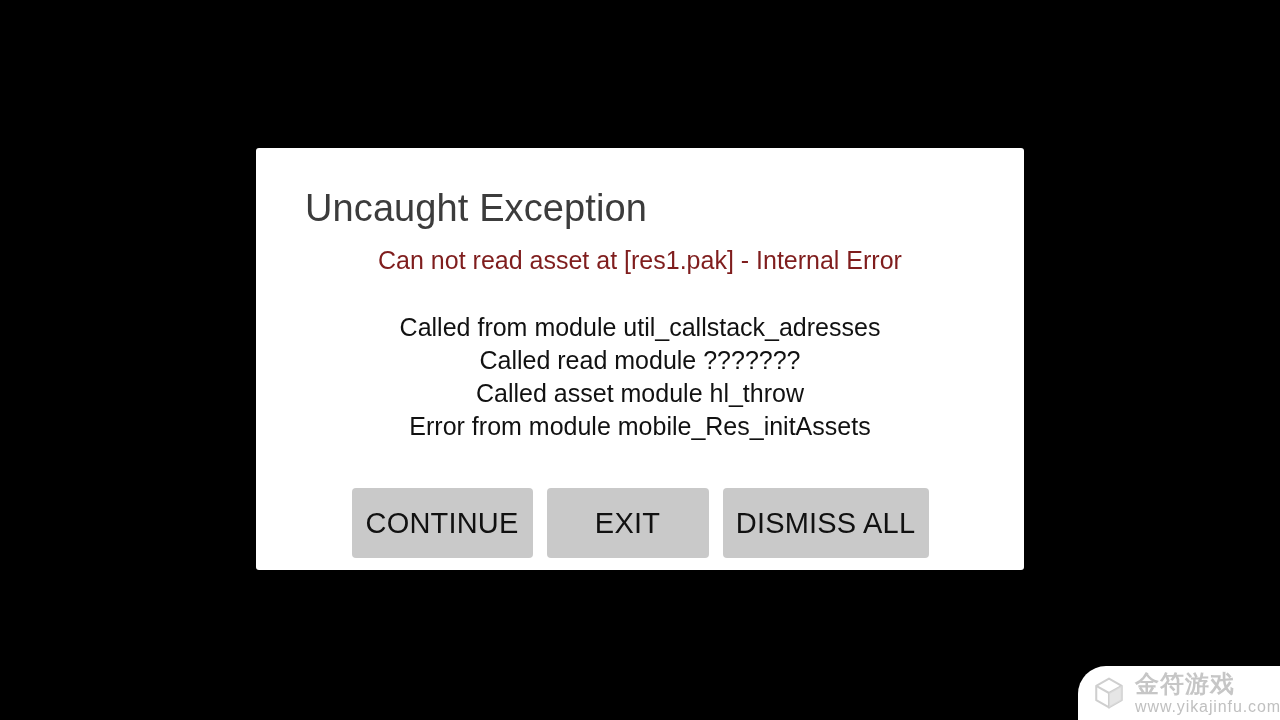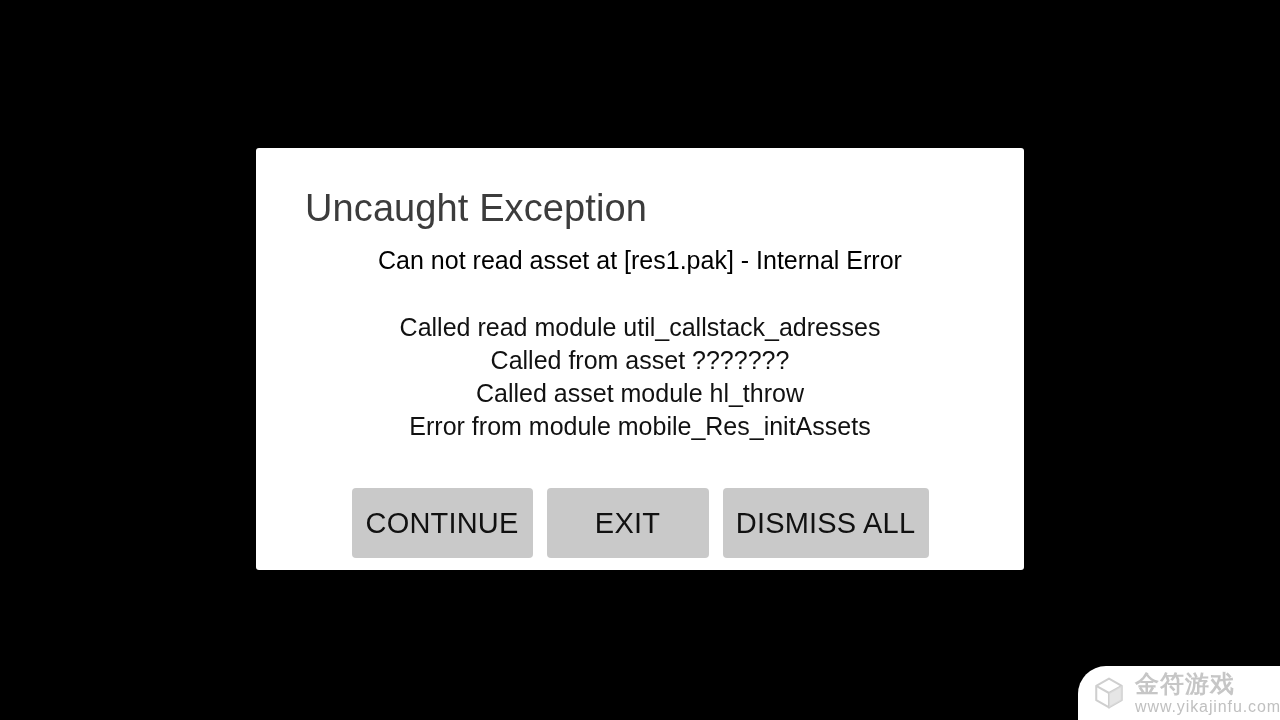--- a/index.html
+++ b/index.html
@@ -50,21 +50,21 @@
   }
 
   #dialog-subtitle {
     position: absolute;
     left: 0;
     right: 0;
     top: 96px;
     text-align: center;
     font-size: 25px;
     font-weight: 400;
-    color: #000000;
+    color: #7f1d1d;
     line-height: 1.28;
     white-space: nowrap;
   }
 
   #callstack {
     position: absolute;
     left: 0;
     right: 0;
     top: 163px;
     text-align: center;
@@ -160,22 +160,22 @@
 
 <div id="screen">
 
   <div id="dialog">
 
     <div id="dialog-title">Uncaught Exception</div>
 
     <div id="dialog-subtitle">Can not read asset at [res1.pak] - Internal Error</div>
 
     <div id="callstack">
-      <div class="callstack-line">Called read module util_callstack_adresses</div>
-      <div class="callstack-line">Called from asset ???????</div>
+      <div class="callstack-line">Called from module util_callstack_adresses</div>
+      <div class="callstack-line">Called read module ???????</div>
       <div class="callstack-line">Called asset module hl_throw</div>
       <div class="callstack-line">Error from module mobile_Res_initAssets</div>
     </div>
 
     <div id="button-row">
       <button class="dialog-button btn-continue">CONTINUE</button>
       <button class="dialog-button btn-exit">EXIT</button>
       <button class="dialog-button btn-dismiss">DISMISS ALL</button>
     </div>
 

